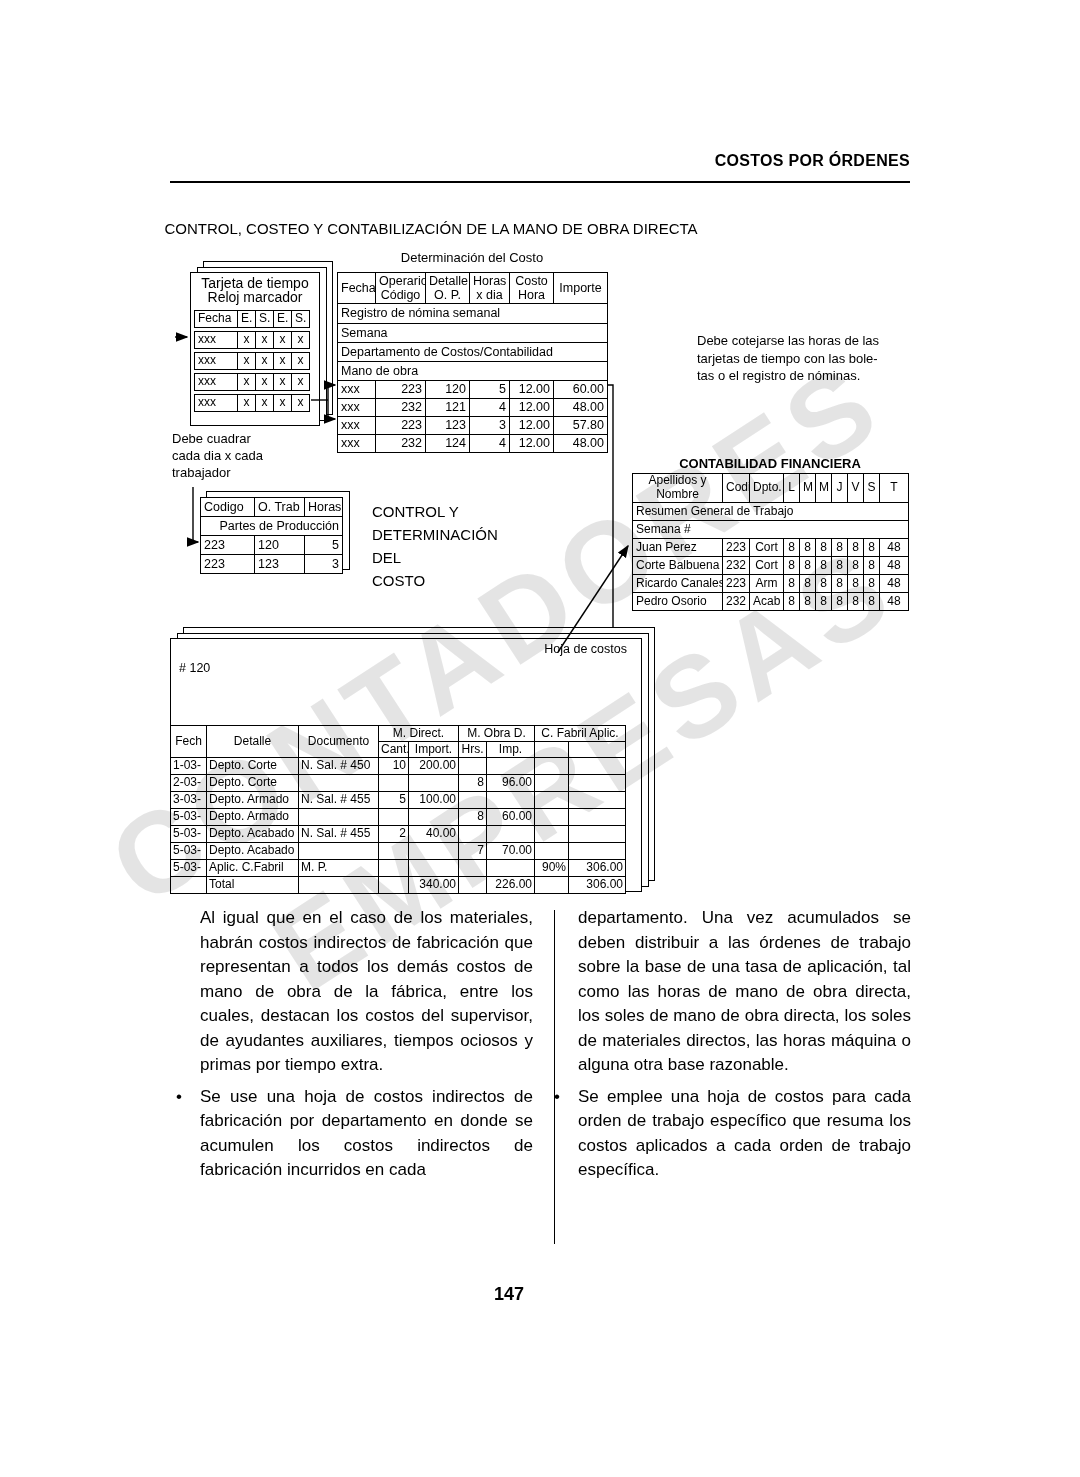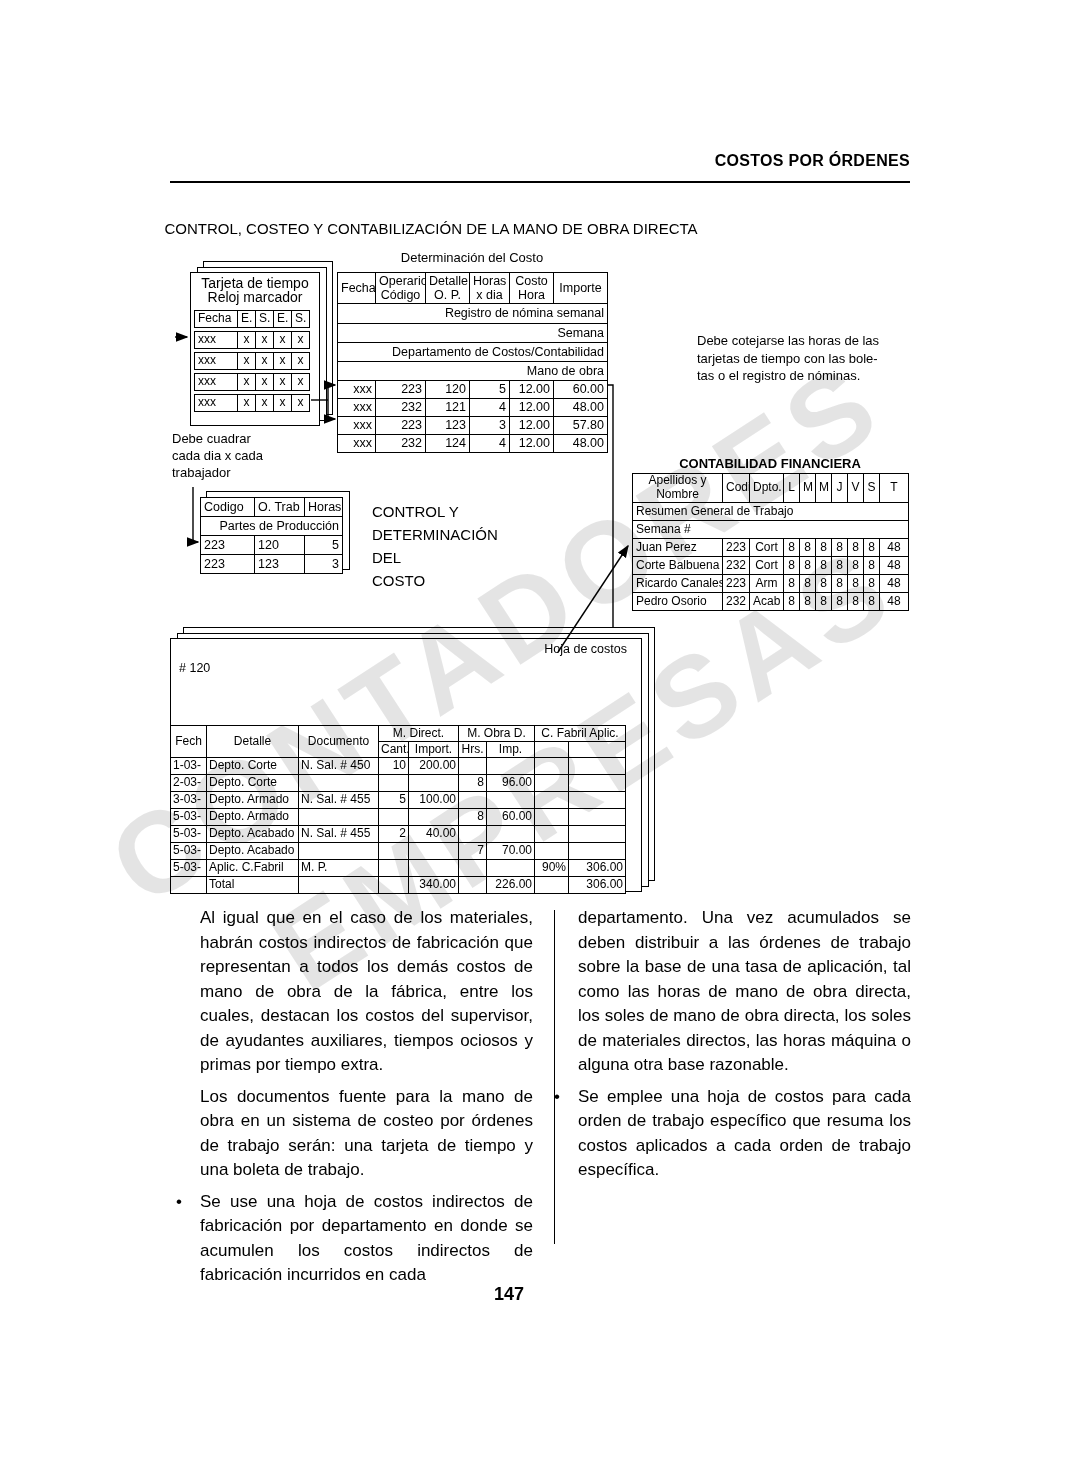--- a/index.html
+++ b/index.html
@@ -40,21 +40,21 @@
   .partes thead th{height:18px;text-align:left}
   .partes tbody td{height:18px;text-align:left}
   .partes tbody td:last-child{text-align:right}
 
   
   .payroll{position:absolute;left:337px;top:272px;width:270px}
   .payroll .t-title td{height:19px;text-align:center}
   .payroll .t-info td{height:18px}
   .payroll thead th{height:30px;text-align:center}
   .payroll tbody td{height:17px;text-align:right}
-  .payroll tbody td:first-child{text-align:right}
+  .payroll tbody td:first-child{text-align:left}
 
   .control-label{position:absolute;left:372px;top:500px;font-size:15px;line-height:23px}
   .note-right{position:absolute;left:697px;top:332px;width:200px;font-size:13px;line-height:17.5px}
   .fin-heading{position:absolute;left:632px;top:456px;width:276px;text-align:center;font-weight:bold;font-size:13px}
 
   
   .resumen{position:absolute;left:632px;top:473px;width:276px}
   .resumen .t-title td{height:17px}
   .resumen thead th{height:28px;text-align:center;font-size:12px}
   .resumen tbody td{height:17px;text-align:center;font-size:12px}
@@ -505,24 +505,20 @@
 </svg>
 
 <div class="col-divider"></div>
 
 <div class="text-col col-left">
   <div class="para">
     <span class="bullet"></span>
     <span>Al igual que en el caso de los materiales, habrán costos indirectos de fabricación que representan a todos los demás costos de mano de obra de la fábrica, entre los cuales, destacan los costos del supervisor, de ayudantes auxiliares, tiempos ociosos y primas por tiempo extra.</span>
   </div>
   <div class="para">
-    <span class="bullet"></span>
-    <span>Los documentos fuente para la mano de obra en un sistema de costeo por órdenes de trabajo serán: una tarjeta de tiempo y una boleta de trabajo.</span>
-  </div>
-  <div class="para">
     <span class="bullet">•</span>
     <span>Se use una hoja de costos indirectos de fabricación por departamento en donde se acumulen los costos indirectos de fabricación incurridos en cada</span>
   </div>
 </div>
 
 <div class="text-col col-right">
   <div class="para">
     <span class="bullet"></span>
     <span>departamento. Una vez acumulados se deben distribuir a las órdenes de trabajo sobre la base de una tasa de aplicación, tal como las horas de mano de obra directa, los soles de mano de obra directa, los soles de materiales directos, las horas máquina o alguna otra base razonable.</span>
   </div>

